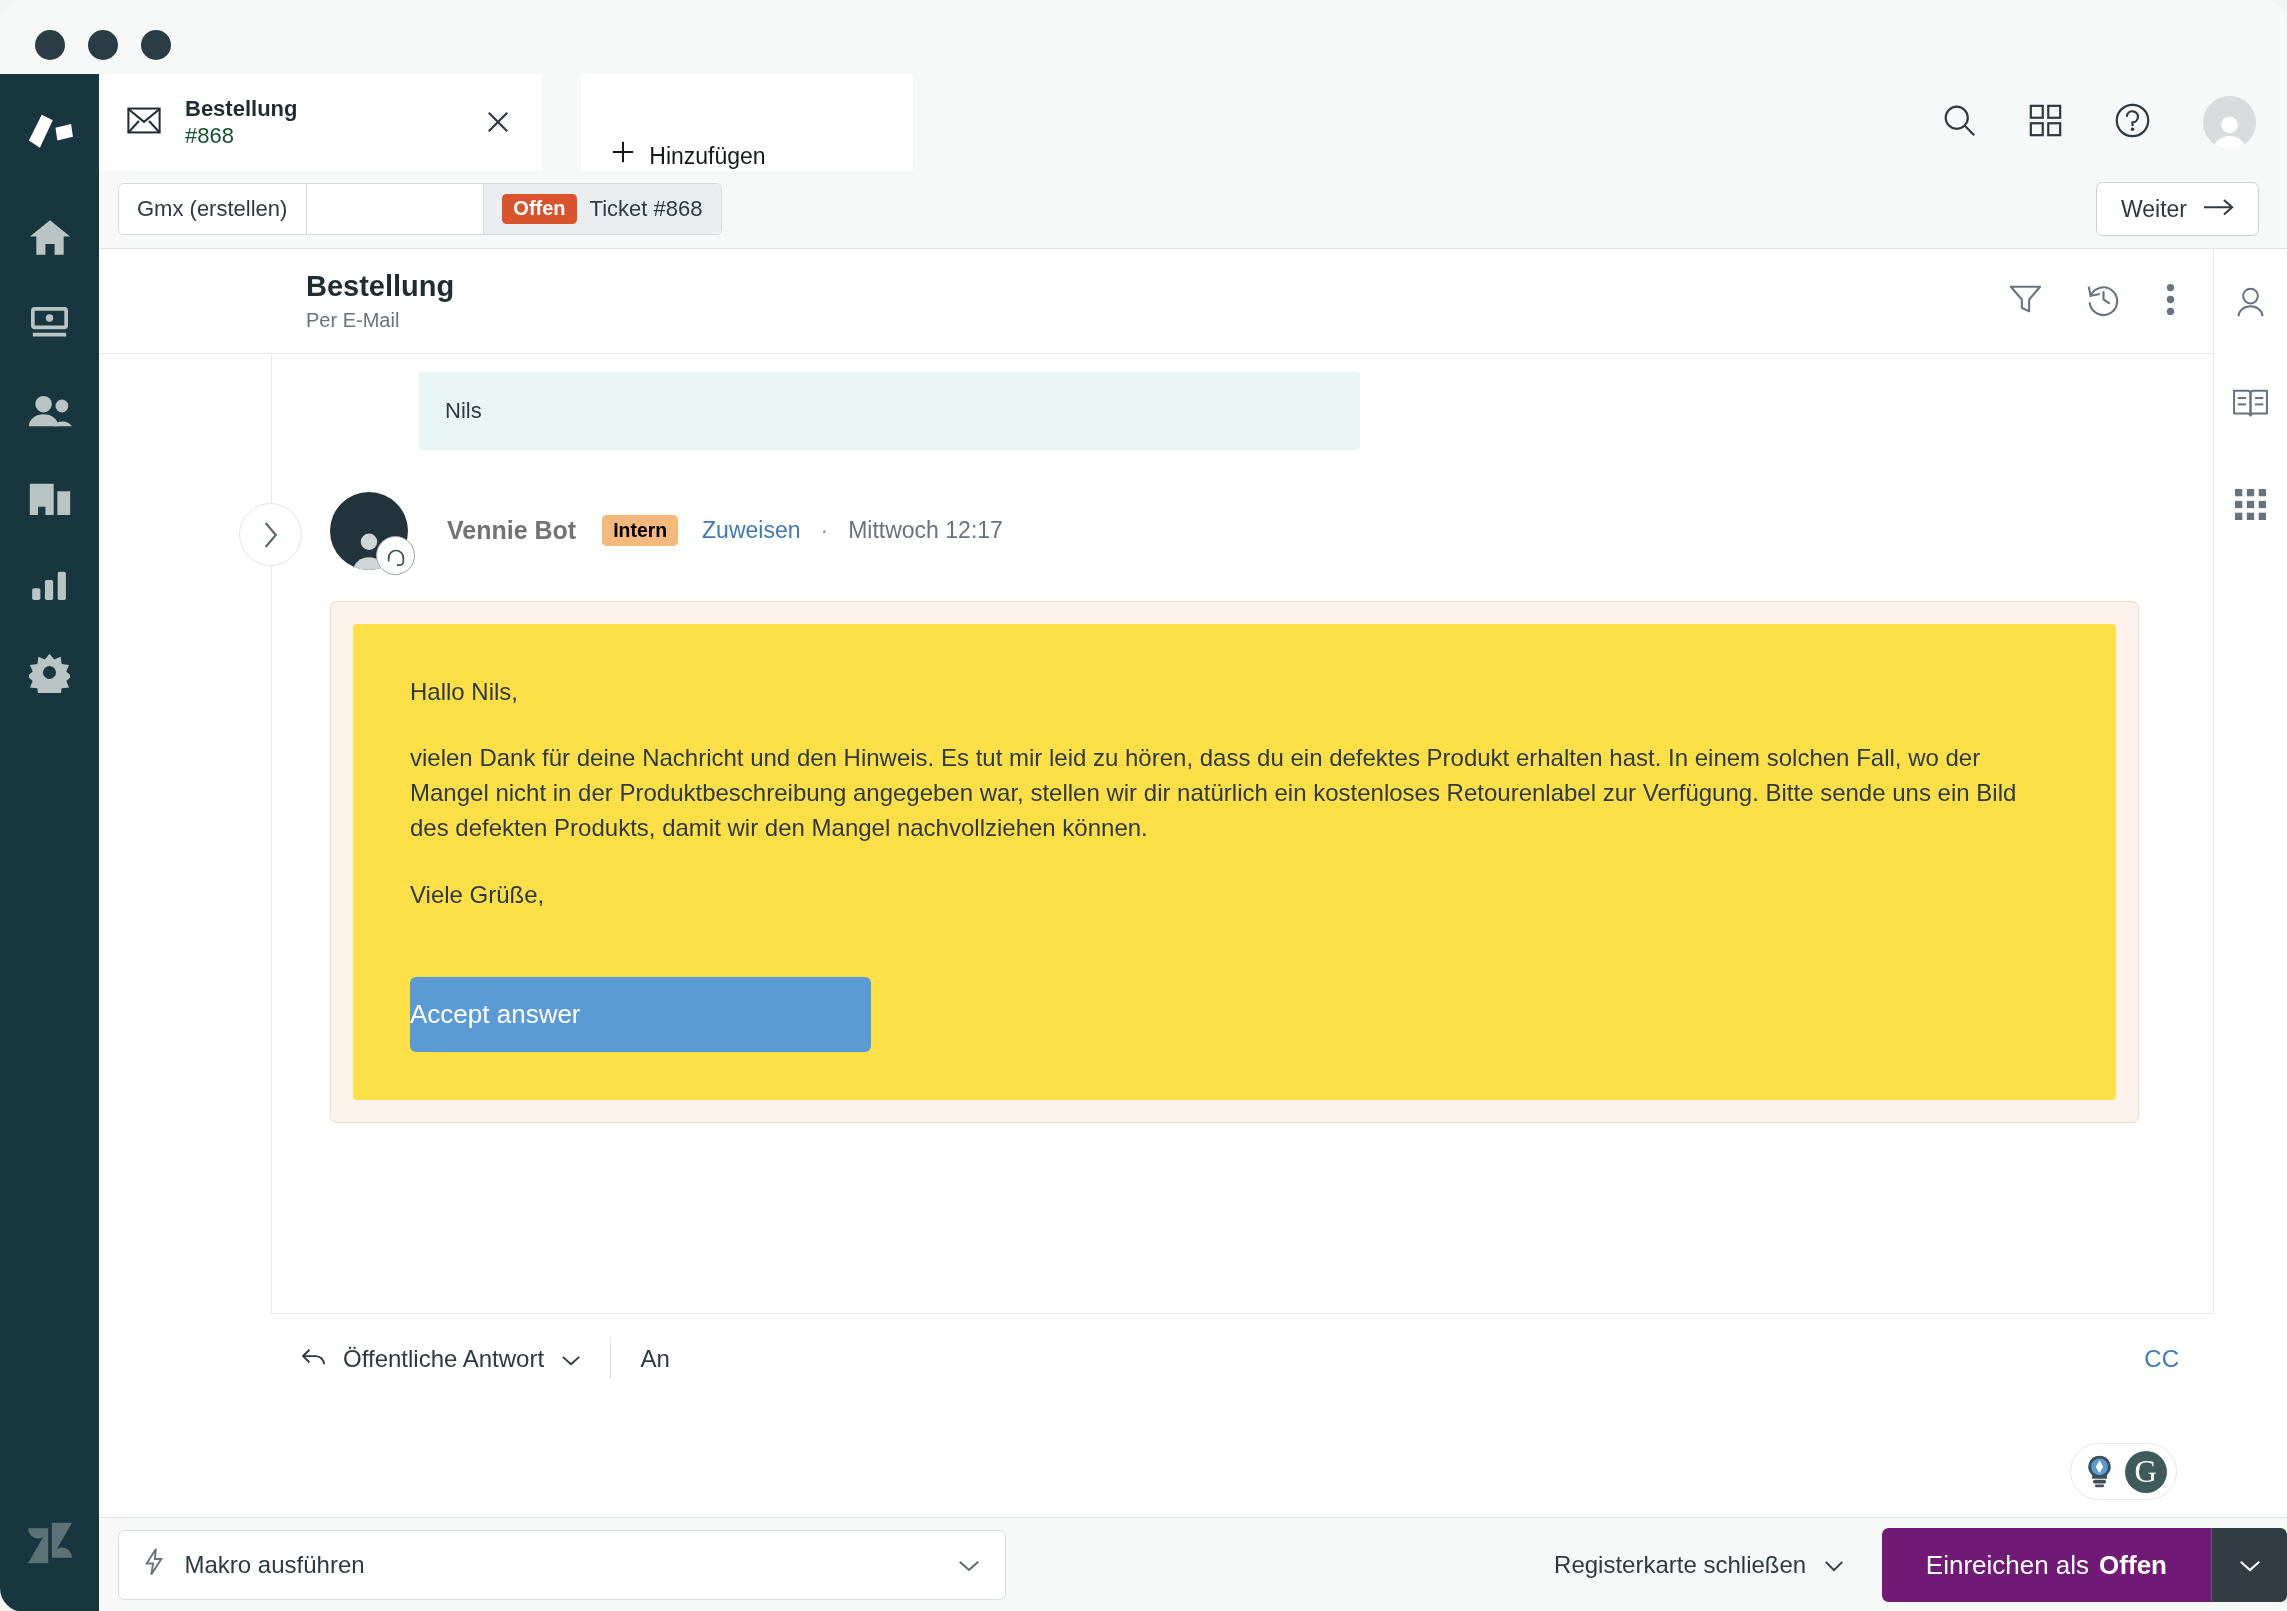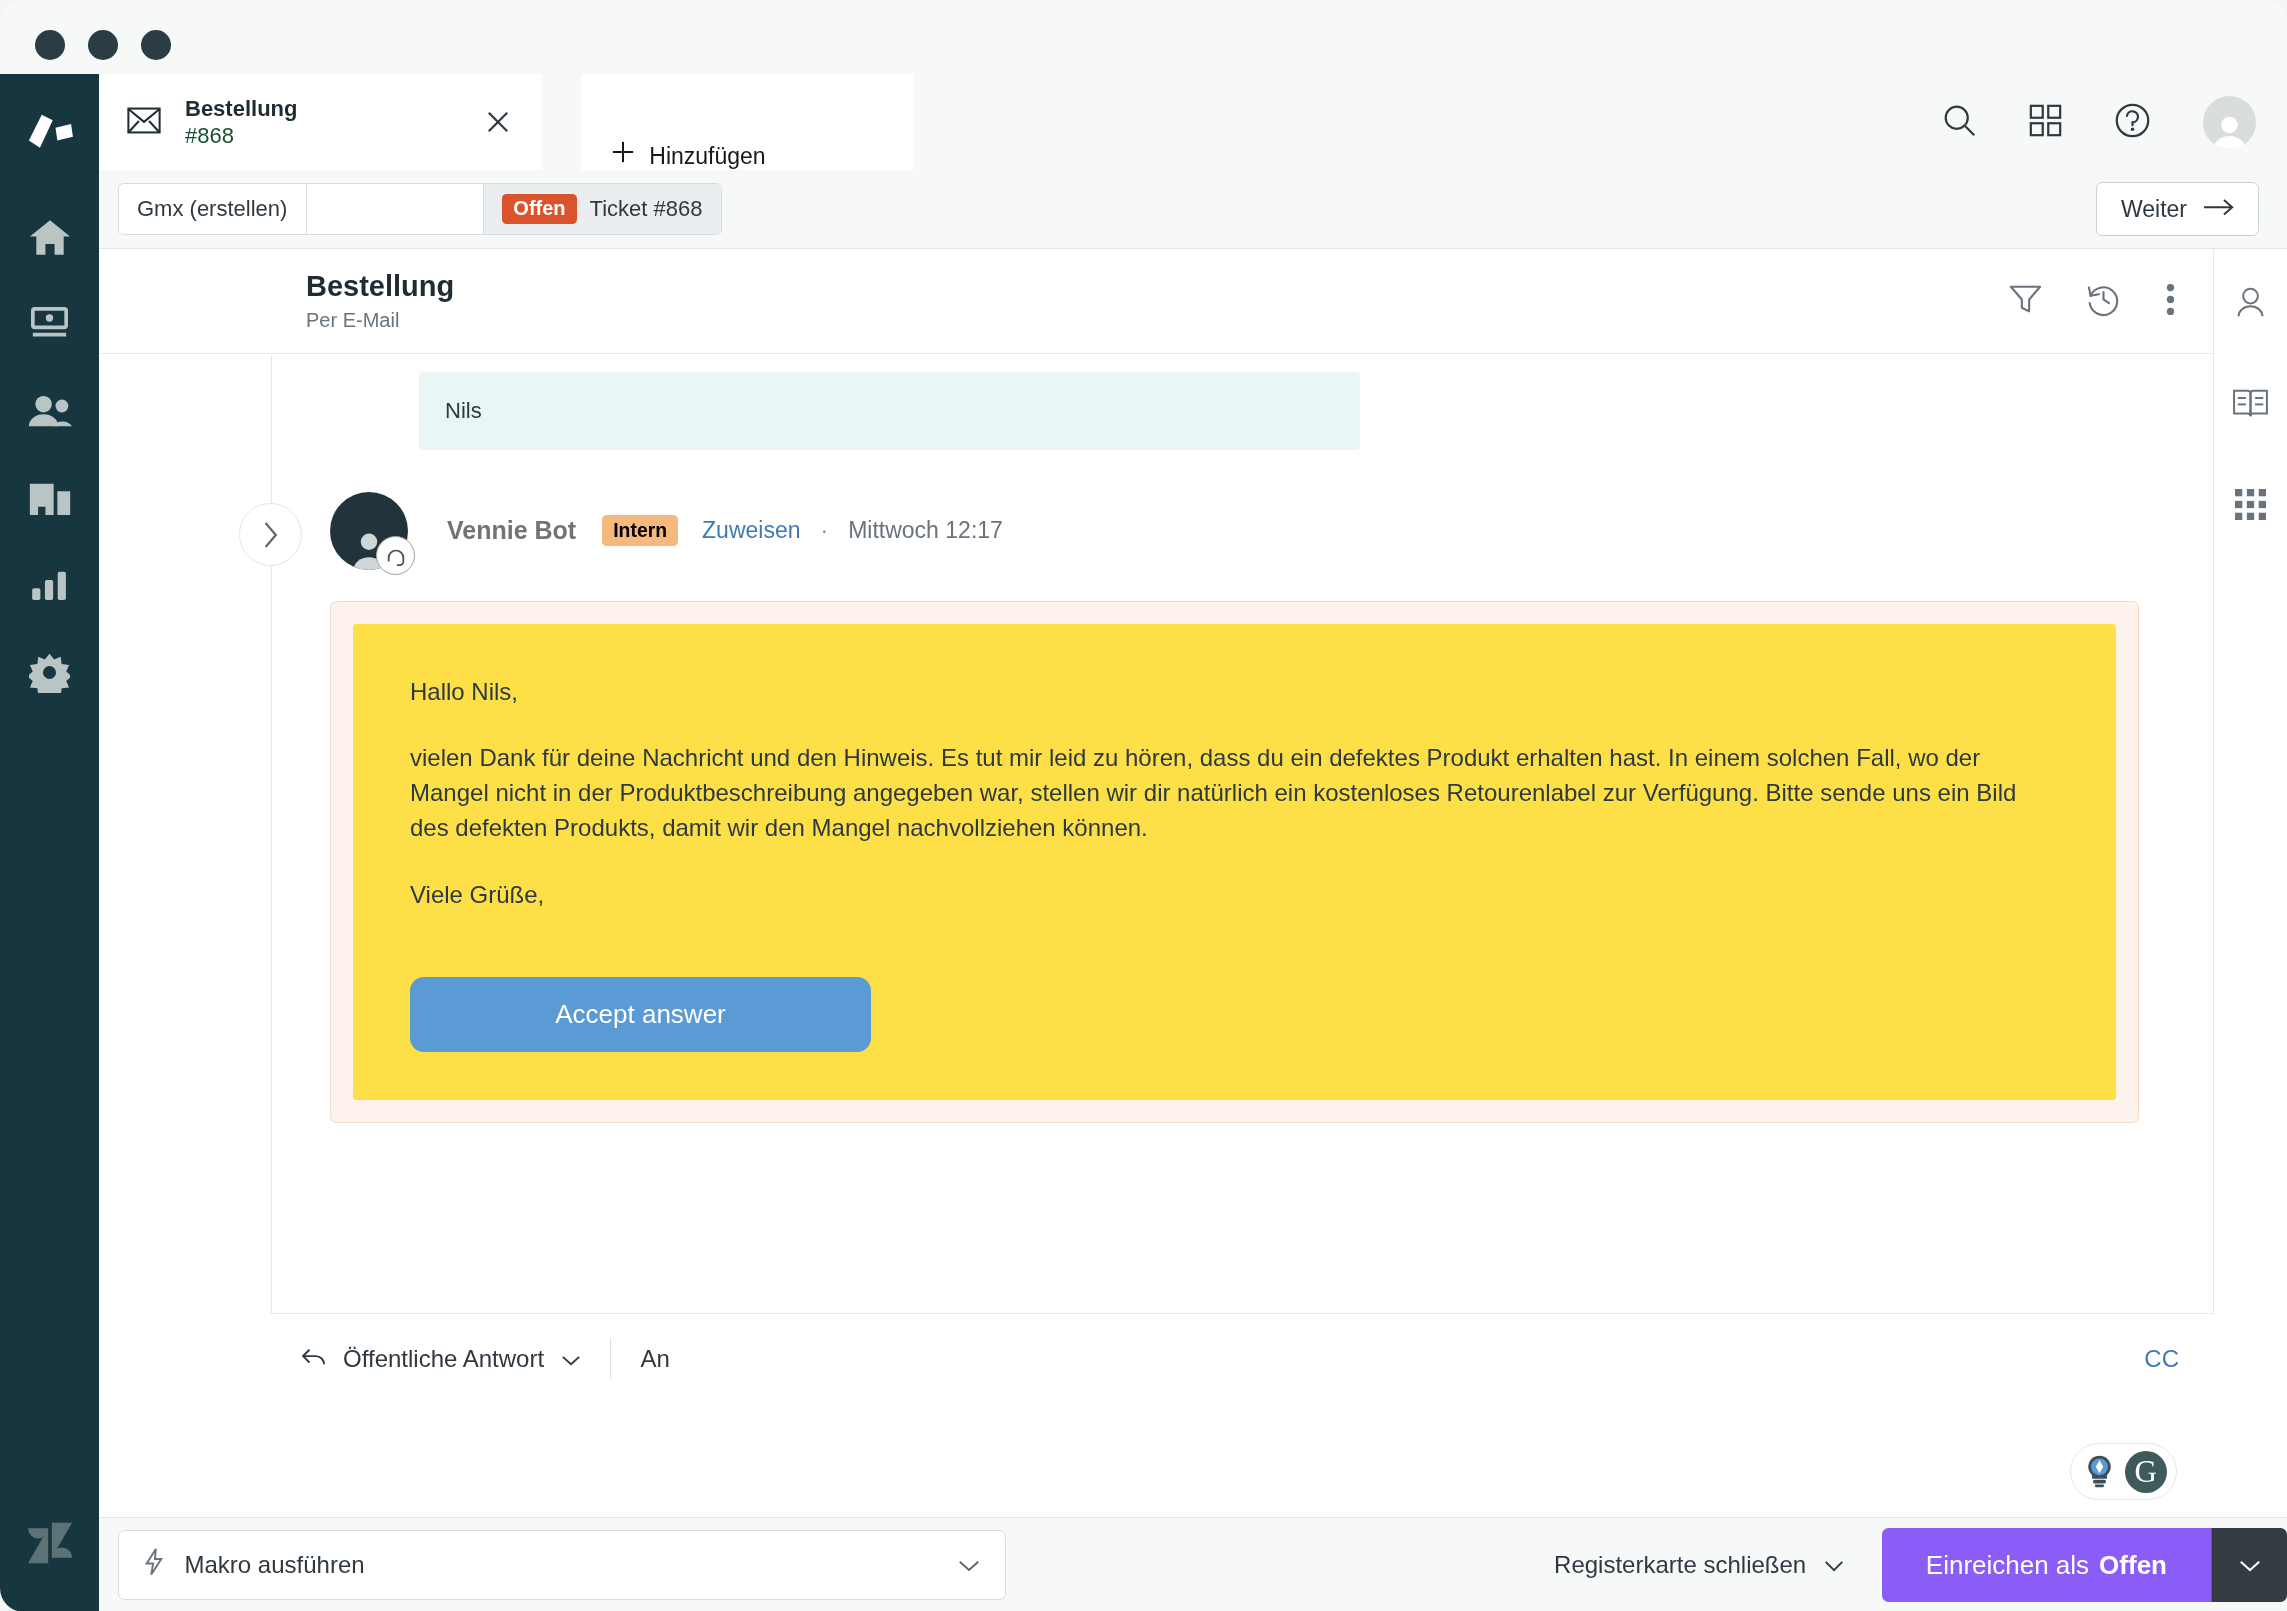--- a/index.html
+++ b/index.html
@@ -164,23 +164,23 @@
     background: #fdf3ec; border: 0.9px solid #f3d9c6; border-radius: 6.5px;
     padding: 22px;
   }
   #answer-inner {
     background: #fde047; border-radius: 3.7px; padding: 50px 57px 48px;
   }
   .body-p { font-size: 24px; line-height: 1.47; color: #2f3941; }
   .body-p + .body-p { margin-top: 31px; }
   #accept-answer-button {
     margin-top: 65px; background: #5b9bd5; color: #ffffff;
-    border: none; border-radius: 14px;
+    border: none; border-radius: 6px;
     font-family: "Liberation Sans", sans-serif; font-size: 26px;
-    padding: 22px 0; width: 461px; text-align: center;
+    padding: 22px 0; width: 461px; text-align: left;
   }
 
   
   #composer {
     position: absolute; left: 172px; top: 1239px; width: 1943px; height: 277px;
     border-top: 0.9px solid #e6e9ea; background: #fff;
   }
   #composer-head {
     height: 89px; display: flex; align-items: center; padding-left: 29.5px;
   }
@@ -218,21 +218,21 @@
     font-size: 24px; color: #2f3941;
   }
   #macro-select .macro-label { margin-left: 20px; }
   #macro-select .chev { margin-left: auto; }
   #close-tab-button {
     margin-left: auto; margin-right: 37px; display: flex; align-items: center; gap: 16.6px;
     font-size: 24px; color: #2f3941;
   }
   #submit-group { display: flex; align-items: stretch; margin-right: 0; }
   #submit-button {
-    background: #8b5cf6; color: #fff; font-size: 26px;
+    background: #701a75; color: #fff; font-size: 26px;
     border: none; font-family: "Liberation Sans", sans-serif;
     padding: 0 44px; height: 74px;
     border-top-left-radius: 6.5px; border-bottom-left-radius: 6.5px;
     display: flex; align-items: center; gap: 10px;
   }
   #submit-button .strong { font-weight: bold; }
   #submit-caret {
     background: #333c42; width: 76px; height: 74px;
     border-top-right-radius: 6.5px; border-bottom-right-radius: 6.5px;
     display: flex; align-items: center; justify-content: center;

